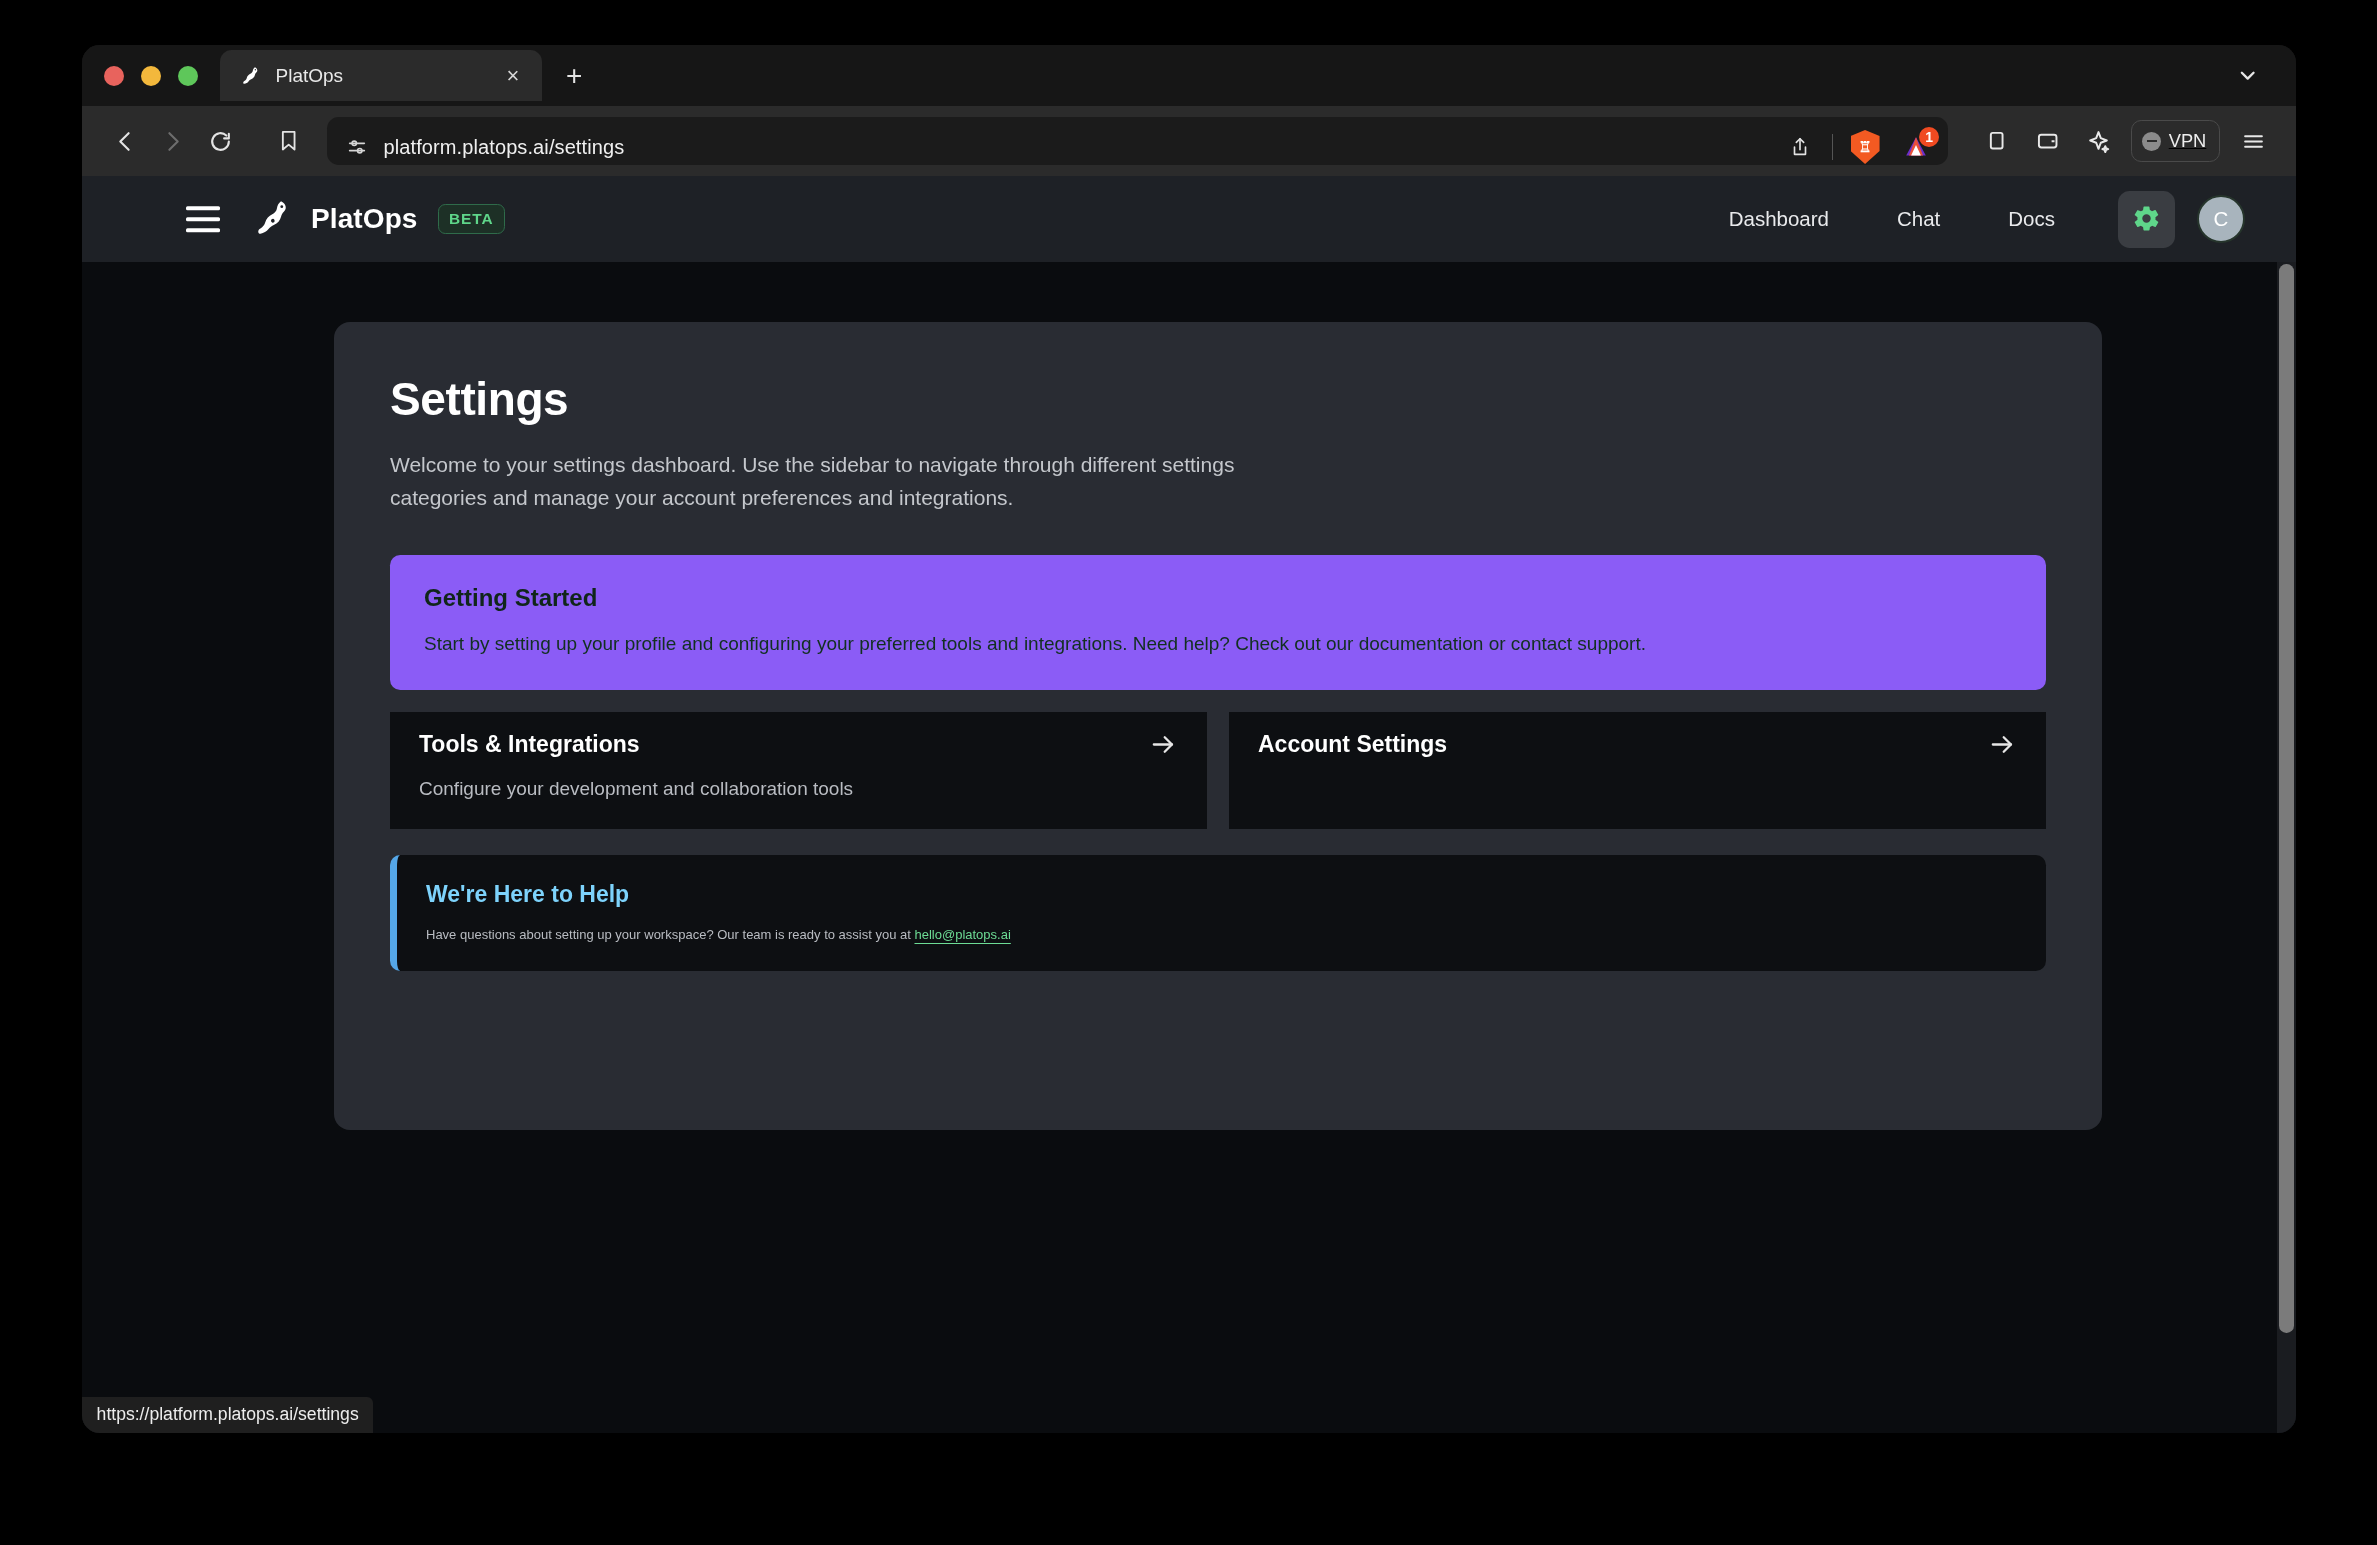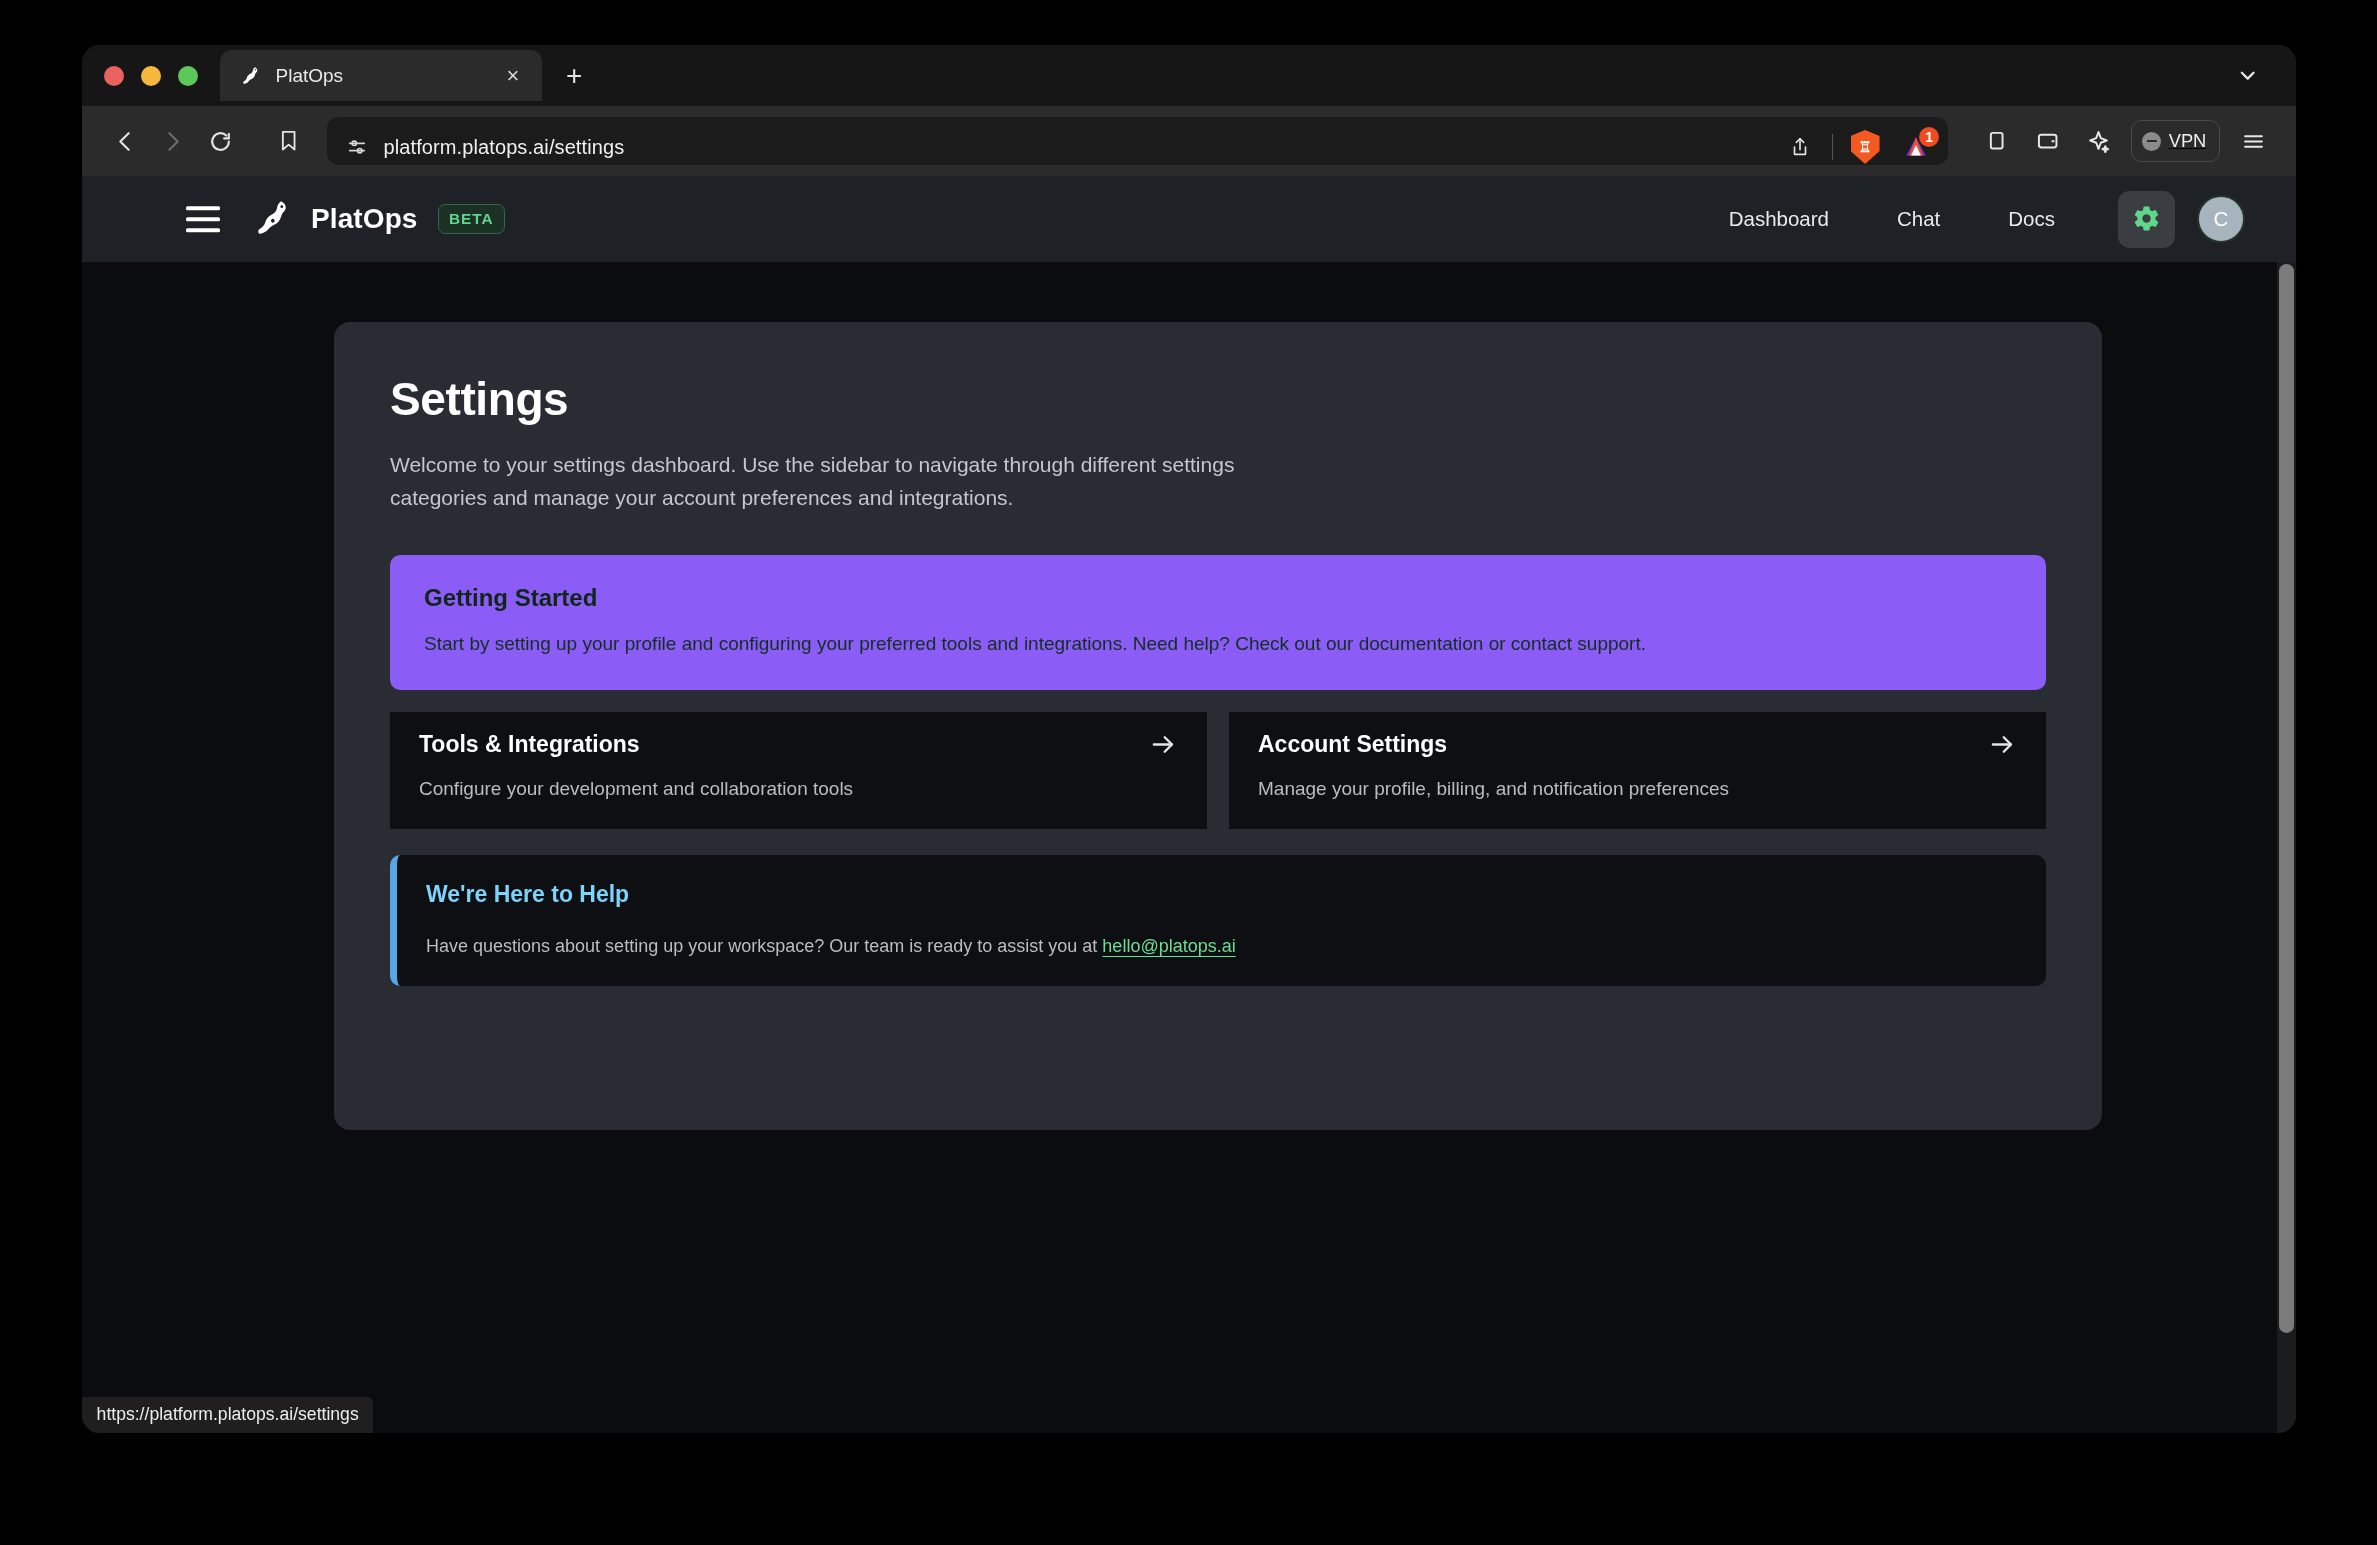--- a/index.html
+++ b/index.html
@@ -379,23 +379,23 @@
     border-left: 7.3px solid #55a7e8;
     border-radius: 10.2px;
     padding: 26px 29px 29px;
   }
   .help-title {
     color: #7dd3fc;
     font-size: 23px;
     font-weight: 600;
   }
   .help-text {
-    margin-top: 28px;
+    margin-top: 19px;
     color: #b9bcc2;
-    font-size: 18px;
+    font-size: 13px;
   }
   .help-link {
     color: #6ddc95;
     text-decoration: underline;
     text-underline-offset: 3.7px;
   }
 
   
   .status-bubble {
     position: absolute;
@@ -616,21 +616,20 @@
           <div class="card">
             <div class="card-head">
               <span class="card-title">Account Settings</span>
               <span class="card-arrow">
                 <svg width="29" height="29" viewBox="0 0 24 24" fill="none" stroke="currentColor" stroke-width="1.9" stroke-linecap="round" stroke-linejoin="round">
                     <line x1="4" y1="12" x2="19" y2="12"></line>
                     <polyline points="13 6 19 12 13 18"></polyline>
                   </svg>
               </span>
             </div>
-            <div class="card-desc">Manage your profile, billing, and notification preferences</div>
           </div>
         </div>
 
         <div class="help-callout">
           <div class="help-title">We're Here to Help</div>
           <div class="help-text">
             <span>Have questions about setting up your workspace? Our team is ready to assist you at </span><a class="help-link">hello@platops.ai</a>
           </div>
         </div>
       </div>

